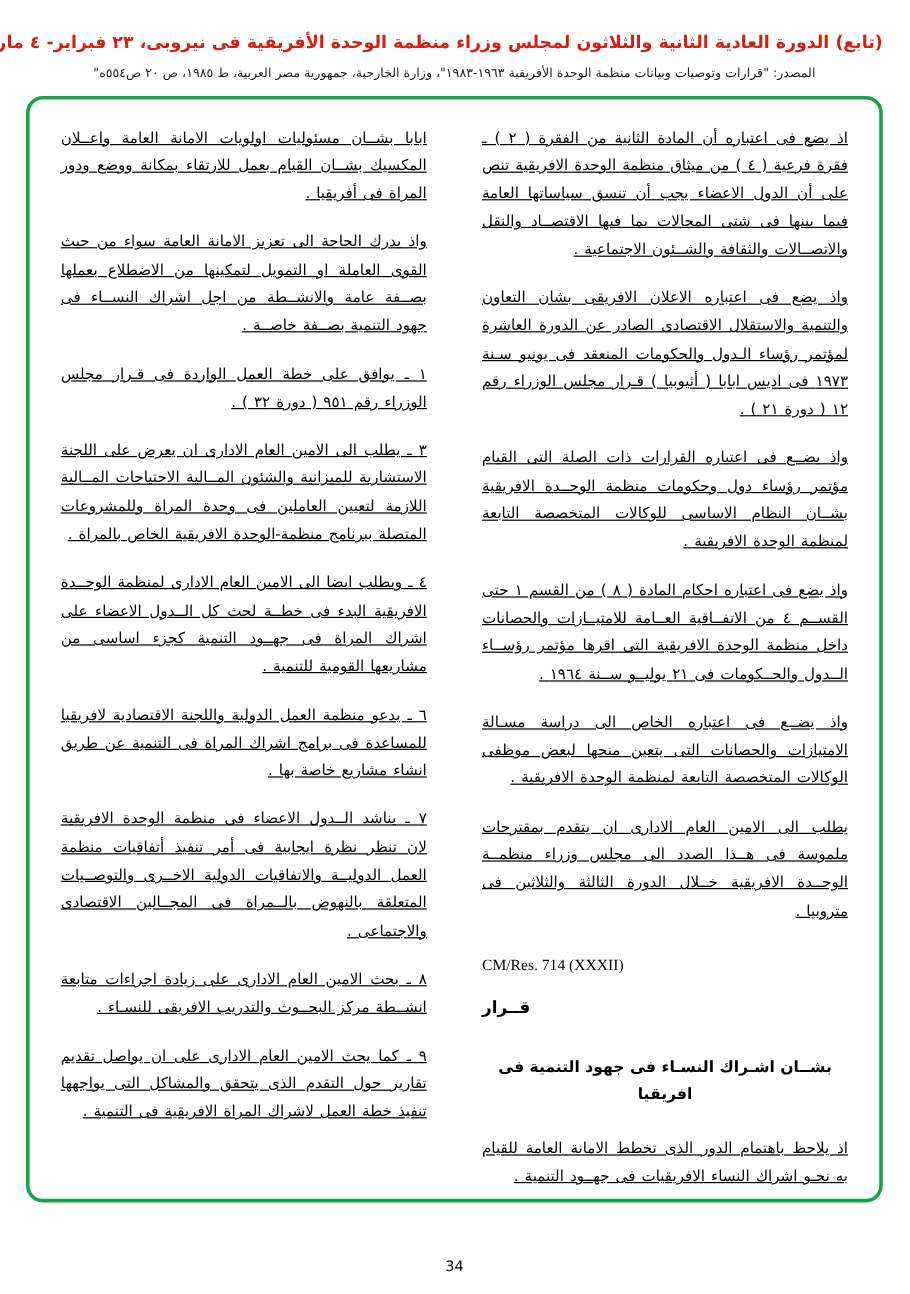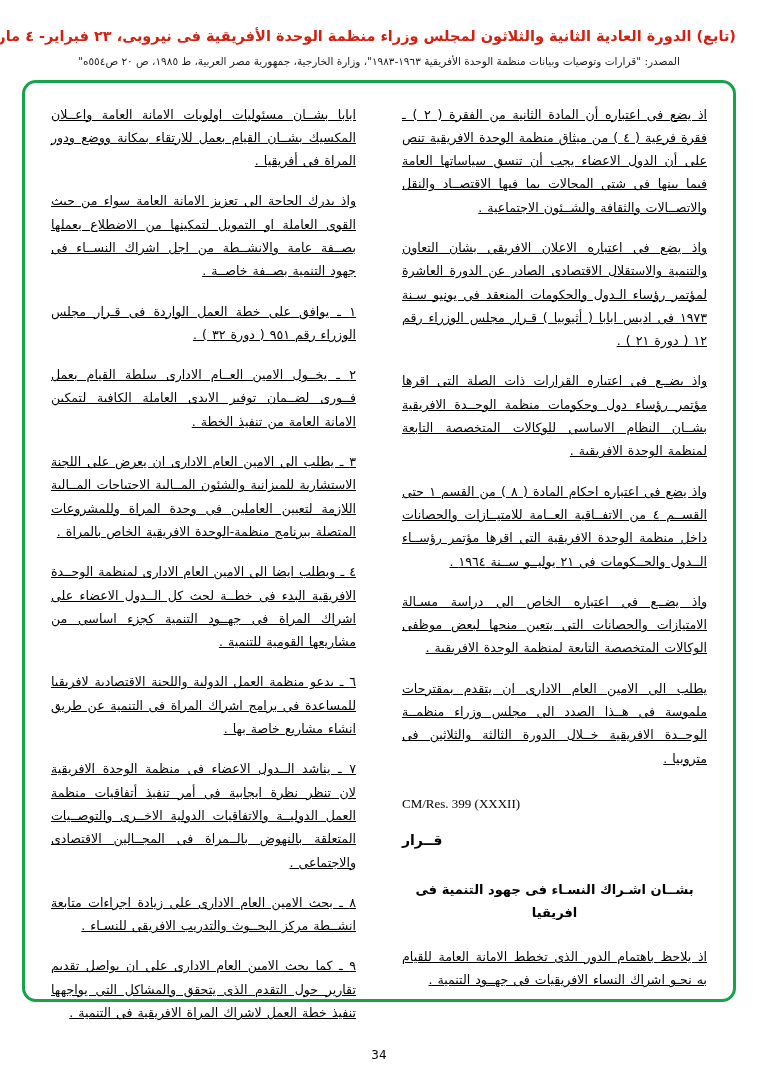--- a/index.html
+++ b/index.html
@@ -113,38 +113,37 @@
     <div class="header-title">(تابع) الدورة العادية الثانية والثلاثون لمجلس وزراء منظمة الوحدة الأفريقية فى نيروبى، ٢٣ فبراير- ٤ مارس ١٩٧٩</div>
     <div class="header-source">المصدر: "قرارات وتوصيات وبيانات منظمة الوحدة الأفريقية ١٩٦٣-١٩٨٣"، وزارة الخارجية، جمهورية مصر العربية، ط ١٩٨٥، ص ٢٠ ص٥٥٤ه"</div>
   </div>
 
   <div class="frame">
     <div class="columns">
 
       <div class="col">
         <p class="para">اذ يضع فى اعتباره أن المادة الثانية من الفقرة ( ٢ ) ـ فقرة فرعية ( ٤ ) من ميثاق منظمة الوحدة الافريقية تنص على أن الدول الاعضاء يجب أن تنسق سياساتها العامة فيما بينها فى شتى المجالات بما فيها الاقتصــاد والنقل والاتصــالات والثقافة والشــئون الاجتماعية .</p>
         <p class="para">واذ يضع فى اعتباره الاعلان الافريقى بشان التعاون والتنمية والاستقلال الاقتصادى الصادر عن الدورة العاشرة لمؤتمر رؤساء الـدول والحكومات المنعقد فى يونيو سـنة ١٩٧٣ فى اديس ابابا ( أثيوبيا ) قـرار مجلس الوزراء رقم ١٢ ( دورة ٢١ ) .</p>
-        <p class="para">واذ يضــع فى اعتباره القرارات ذات الصلة التى اقرها مؤتمر رؤساء دول وحكومات منظمة الوحــدة الافريقية بشــان النظام الاساسى للوكالات المتخصصة التابعة لمنظمة الوحدة الافريقية .</p>
+        <p class="para">واذ يضــع فى اعتباره القرارات ذات الصلة التى القيام مؤتمر رؤساء دول وحكومات منظمة الوحــدة الافريقية بشــان النظام الاساسى للوكالات المتخصصة التابعة لمنظمة الوحدة الافريقية .</p>
         <p class="para">واذ يضع فى اعتباره احكام المادة ( ٨ ) من القسم ١ حتى القســم ٤ من الاتفــاقية العــامة للامتيــازات والحصانات داخل منظمة الوحدة الافريقية التى اقرها مؤتمر رؤســاء الــدول والحــكومات فى ٢١ يوليــو ســنة ١٩٦٤ .</p>
         <p class="para">واذ يضــع فى اعتباره الخاص الى دراسة مسـالة الامتيازات والحصانات التى يتعين منحها لبعض موظفى الوكالات المتخصصة التابعة لمنظمة الوحدة الافريقية .</p>
         <p class="para">يطلب الى الامين العام الادارى ان يتقدم بمقترحات ملموسة فى هــذا الصدد الى مجلس وزراء منظمــة الوحــدة الافريقية خــلال الدورة الثالثة والثلاثين فى متروبيا .</p>
 
-        <div class="res-id">CM/Res. 399 (XXXII)</div>
+        <div class="res-id">CM/Res. 714 (XXXII)</div>
         <div class="res-heading">قــرار</div>
         <div class="res-subheading">بشــان اشـراك النسـاء فى جهود التنمية فى افريقيا</div>
 
         <p class="para">اذ يلاحظ باهتمام الدور الذى تخطط الامانة العامة للقيام به نحـو اشراك النساء الافريقيات فى جهــود التنمية .</p>
 
       </div>
 
       <div class="col">
         <p class="para">ابابا بشــان مسئوليات اولويات الامانة العامة واعــلان المكسيك بشــان القيام بعمل للارتقاء بمكانة ووضع ودور المراة فى أفريقيا .</p>
         <p class="para">واذ يدرك الحاجة الى تعزيز الامانة العامة سواء من حيث القوى العاملة او التمويل لتمكينها من الاضطلاع بعملها بصــفة عامة والانشــطة من اجل اشراك النســاء فى جهود التنمية بصــفة خاصــة .</p>
         <p class="para">١ ـ يوافق على خطة العمل الواردة فى قـرار مجلس الوزراء رقم ٩٥١ ( دورة ٣٢ ) .</p>
-        <p class="para">٢ ـ يخــول الامين العــام الادارى سلطة القيام بعمل فــورى لضــمان توفير الايدى العاملة الكافية لتمكين الامانة العامة من تنفيذ الخطة .</p>
         <p class="para">٣ ـ يطلب الى الامين العام الادارى ان يعرض على اللجنة الاستشارية للميزانية والشئون المــالية الاحتياجات المــالية اللازمة لتعيين العاملين فى وحدة المراة وللمشروعات المتصلة ببرنامج منظمة-الوحدة الافريقية الخاص بالمراة .</p>
         <p class="para">٤ ـ ويطلب ايضا الى الامين العام الادارى لمنظمة الوحــدة الافريقية البدء فى خطــة لحث كل الــدول الاعضاء على اشراك المراة فى جهــود التنمية كجزء اساسى من مشاريعها القومية للتنمية .</p>
         <p class="para">٦ ـ يدعو منظمة العمل الدولية واللجنة الاقتصادية لافريقيا للمساعدة فى برامج اشراك المراة فى التنمية عن طريق انشاء مشاريع خاصة بها .</p>
         <p class="para">٧ ـ يناشد الــدول الاعضاء فى منظمة الوحدة الافريقية لان تنظر نظرة ايجابية فى أمر تنفيذ أتفاقيات منظمة العمل الدوليــة والاتفاقيات الدولية الاخــرى والتوصــيات المتعلقة بالنهوض بالــمراة فى المجــالين الاقتصادى والاجتماعى .</p>
         <p class="para">٨ ـ بحث الامين العام الادارى على زيادة اجراءات متابعة انشــطة مركز البحــوث والتدريب الافريقى للنسـاء .</p>
         <p class="para">٩ ـ كما يحث الامين العام الادارى على ان يواصل تقديم تقارير حول التقدم الذى يتحقق والمشاكل التى يواجهها تنفيذ خطة العمل لاشراك المراة الافريقية فى التنمية .</p>
       </div>
 
     </div>
   </div>

